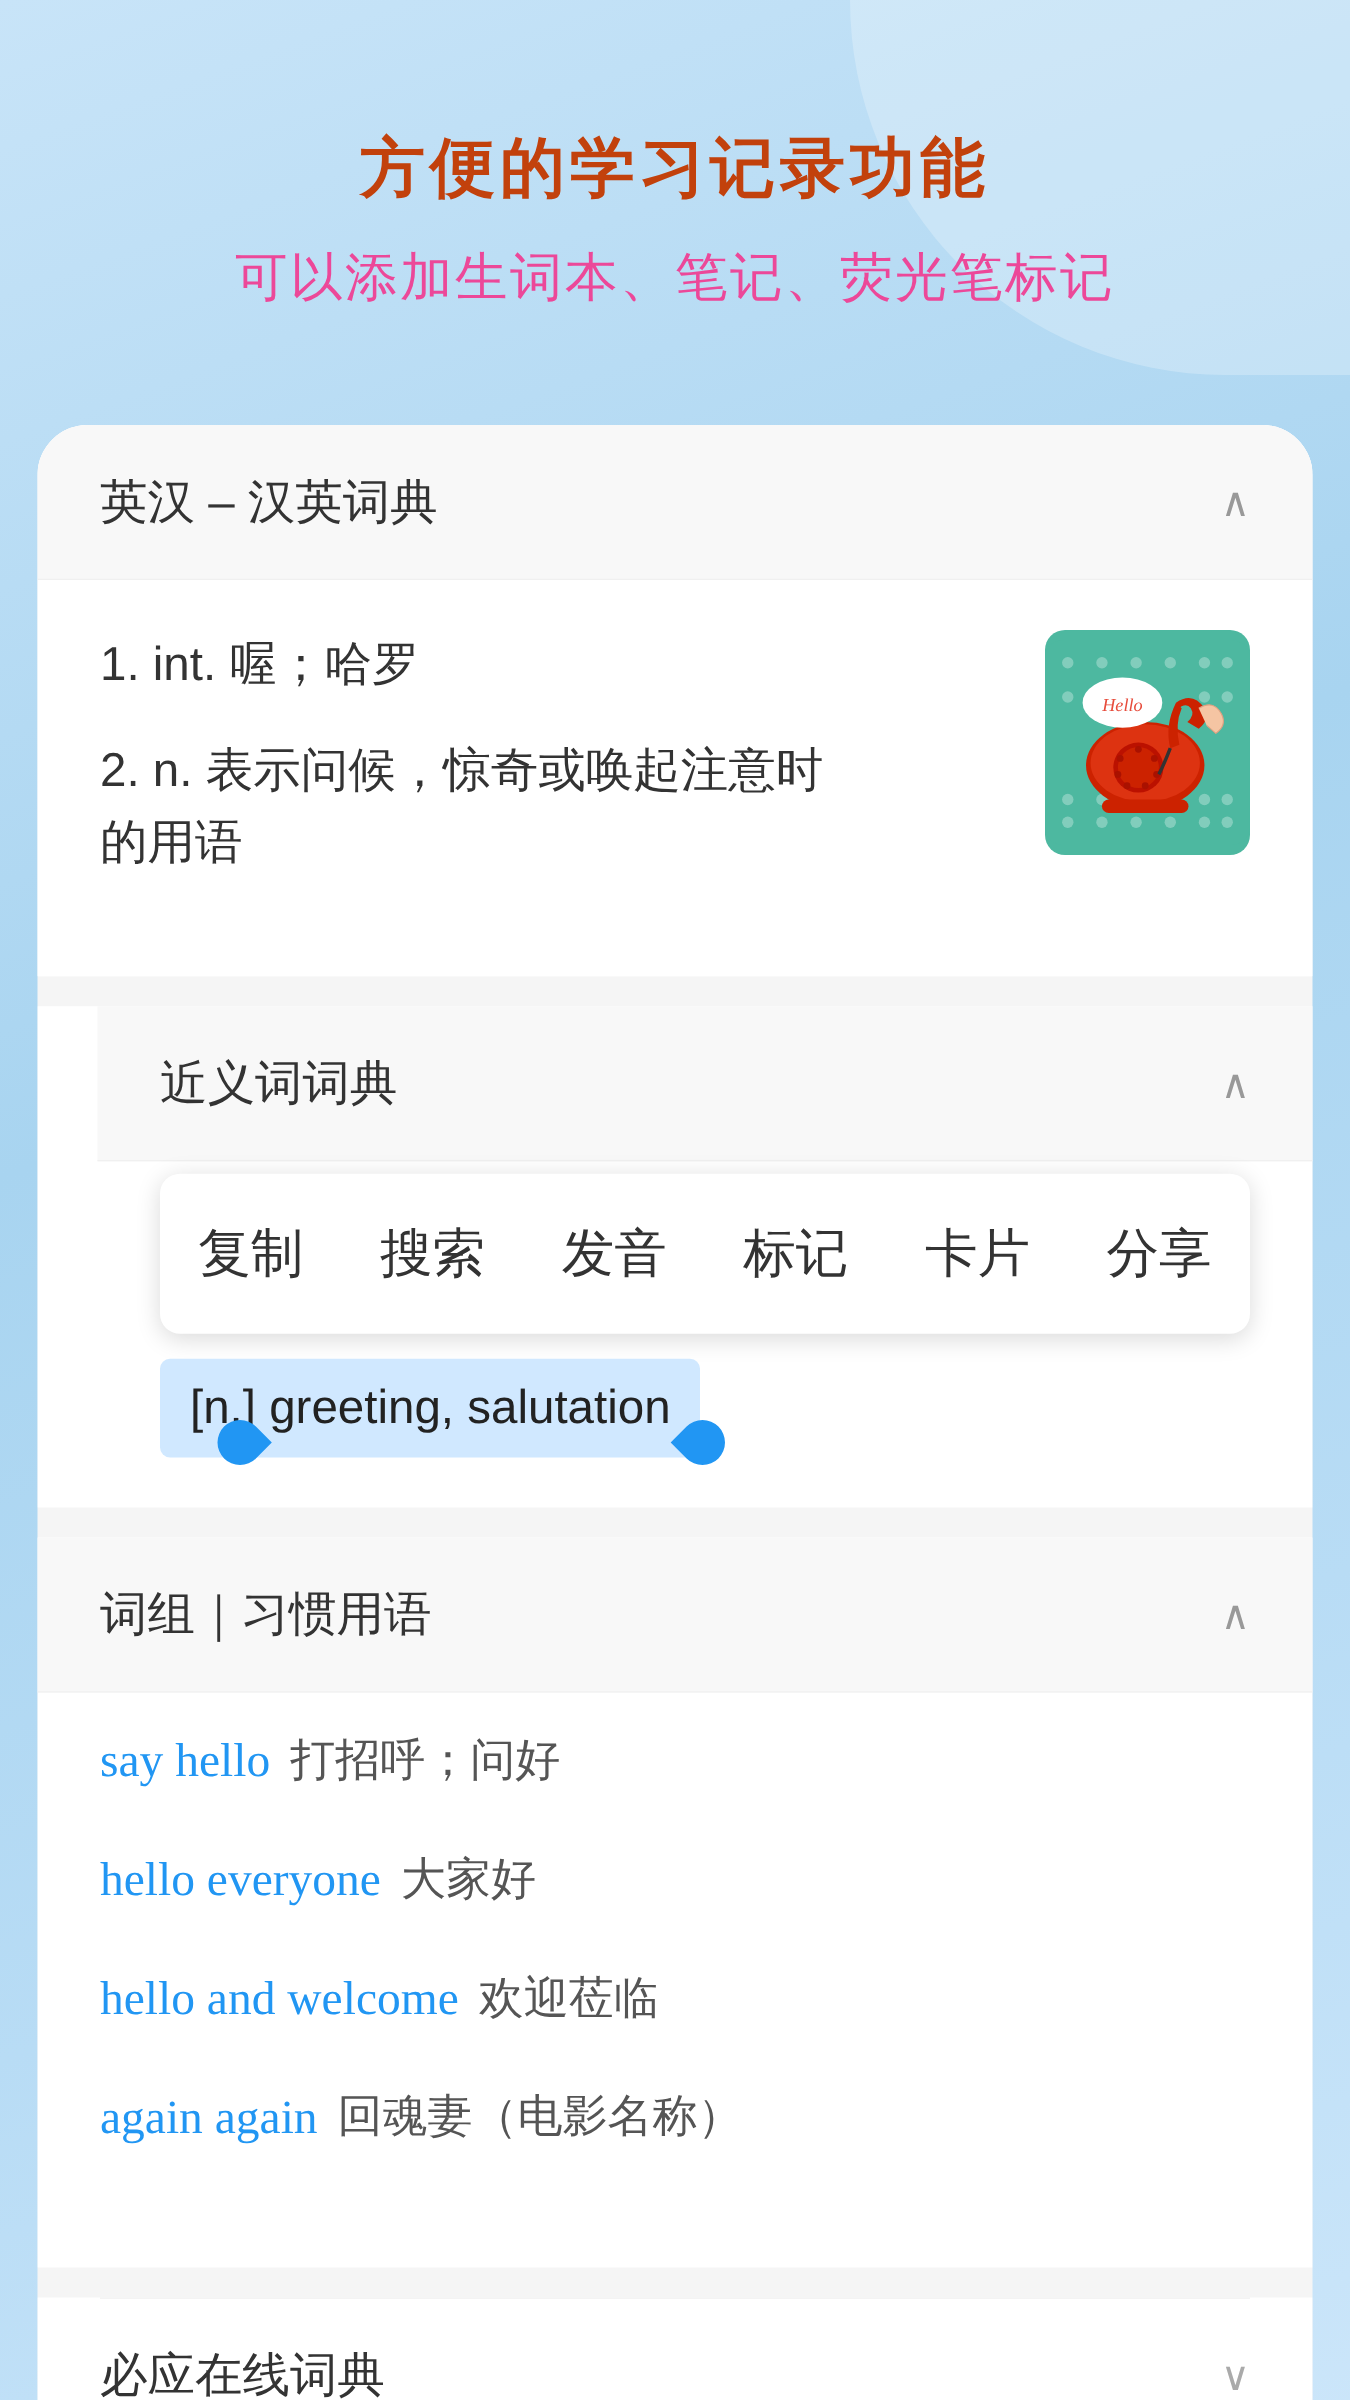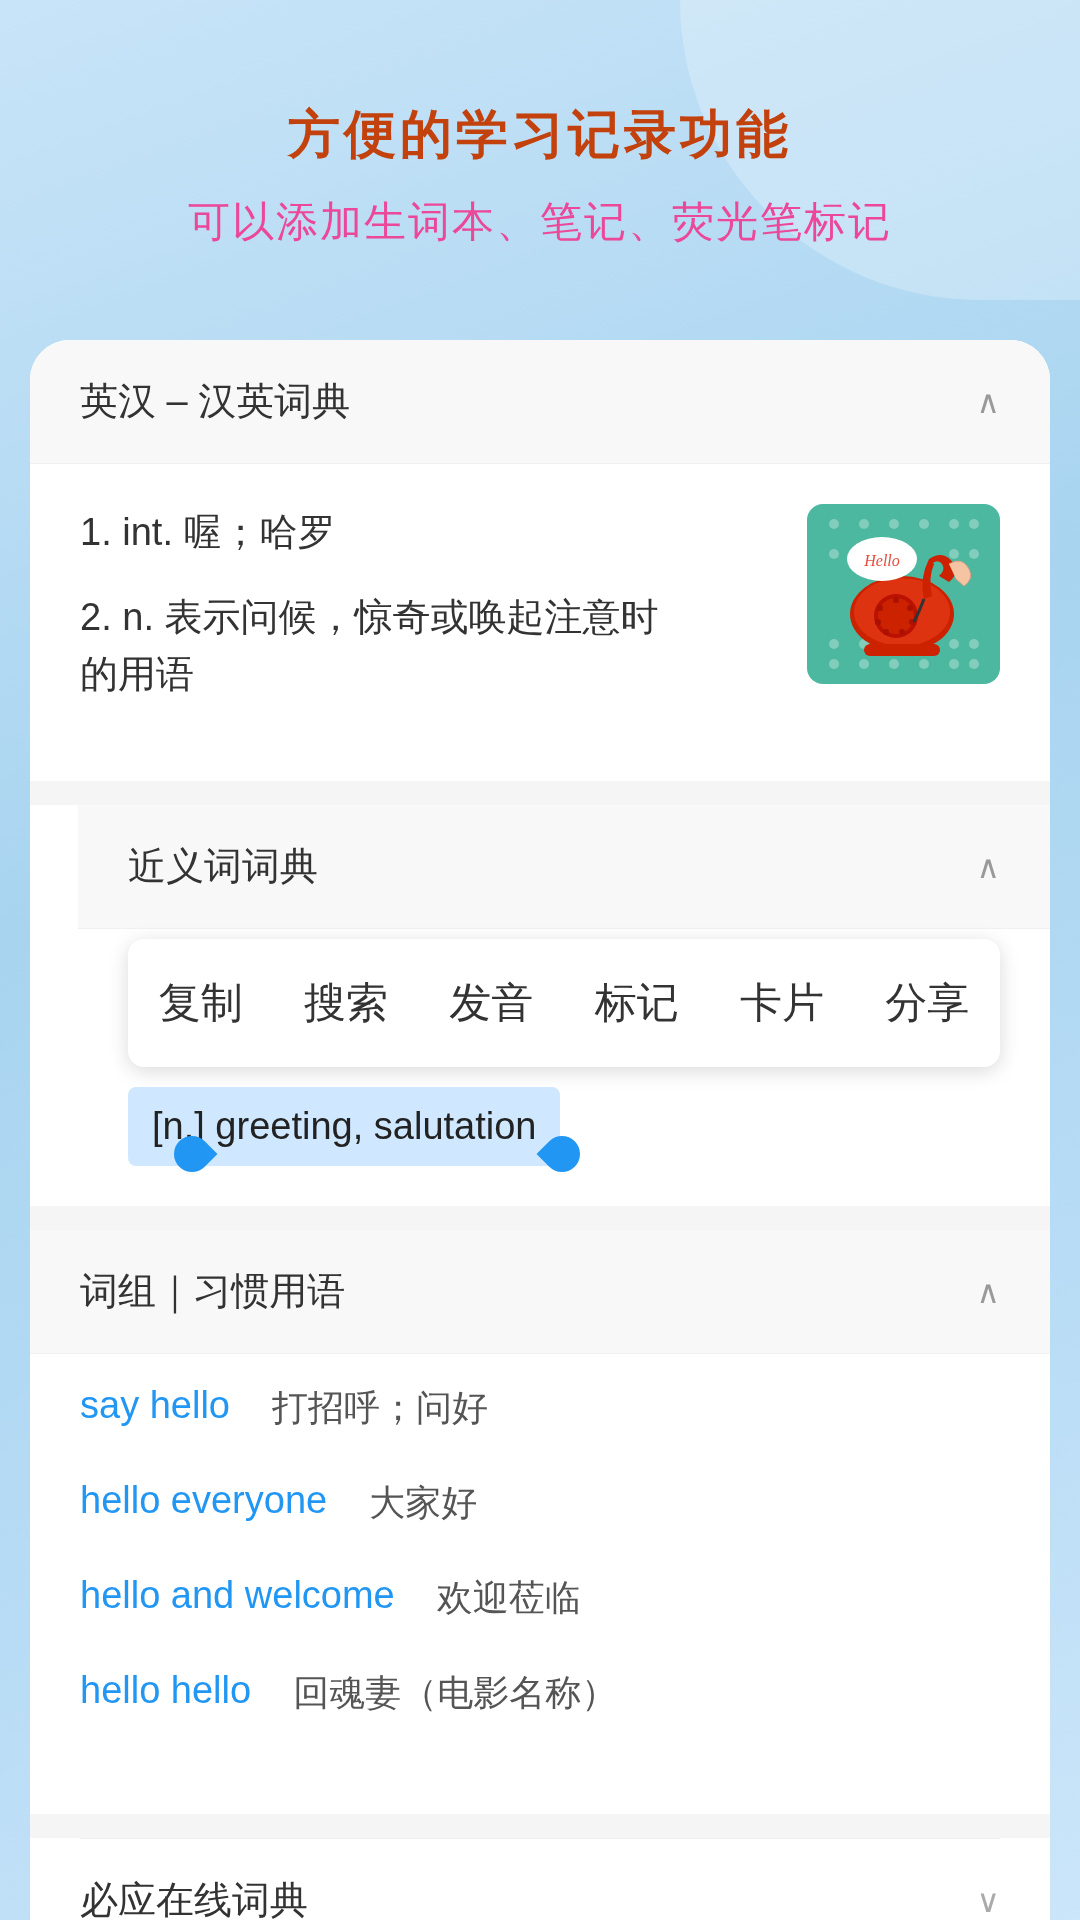--- a/index.html
+++ b/index.html
@@ -98,21 +98,21 @@
       margin-bottom: 28px;
       line-height: 1.5;
     }
 
     .def-item span.part-of-speech {
       color: #333;
       font-weight: 400;
     }
 
     .hello-image {
-      width: 193px;
+      width: 164px;
       height: 180px;
       border-radius: 16px;
       background: #4db8a0;
       flex-shrink: 0;
       position: relative;
       overflow: hidden;
       display: flex;
       align-items: center;
       justify-content: center;
     }
@@ -191,23 +191,24 @@
       background: white;
       margin-top: 24px;
     }
 
     .phrases-content {
       padding: 30px 50px 50px 50px;
     }
 
     .phrase-row {
       display: flex;
-      align-items: flex-start;
-      gap: 42px;
+      align-items: center;
+      gap: 16px;
       margin-bottom: 46px;
+      font-family: Liberation Serif, serif;
     }
 
     .phrase-en {
       font-size: 38px;
       color: #2196F3;
       font-weight: 500;
     }
 
     .phrase-zh {
       font-size: 36px;
@@ -362,21 +363,21 @@
       </div>
       <div class="phrase-row">
         <span class="phrase-en">hello everyone</span>
         <span class="phrase-zh">大家好</span>
       </div>
       <div class="phrase-row">
         <span class="phrase-en">hello and welcome</span>
         <span class="phrase-zh">欢迎莅临</span>
       </div>
       <div class="phrase-row">
-        <span class="phrase-en">hello hello</span>
+        <span class="phrase-en">again again</span>
         <span class="phrase-zh">回魂妻（电影名称）</span>
       </div>
     </div>
   </div>
 
   <div class="bottom-section">
     <div class="divider"></div>
     <div class="bottom-section-header">
       <span class="section-title">必应在线词典</span>
       <span class="chevron-down">∨</span>

